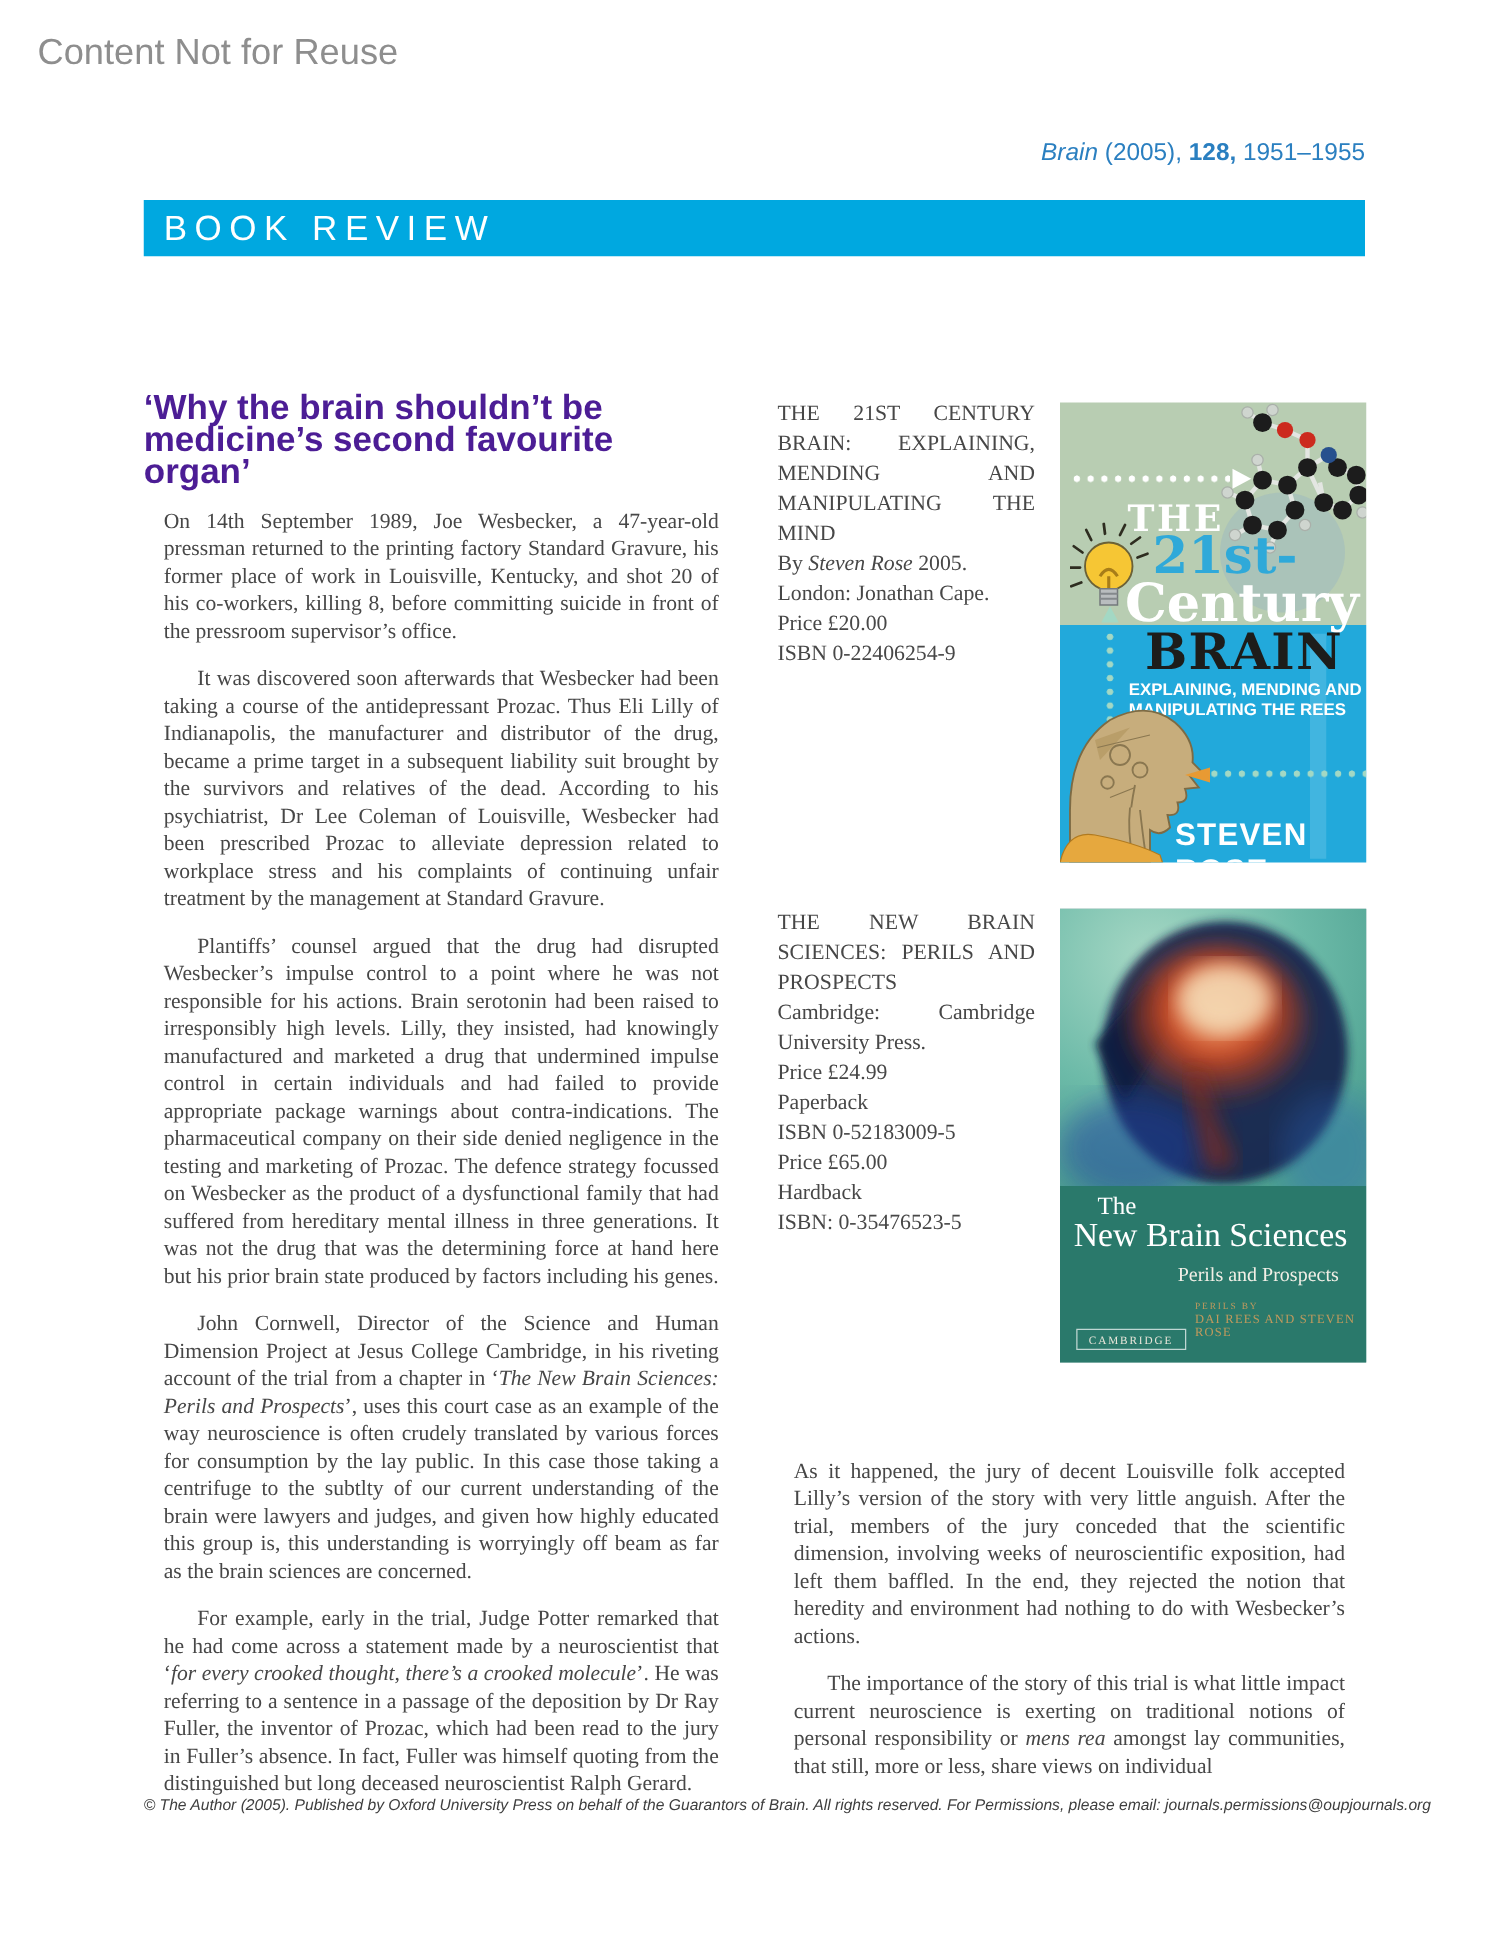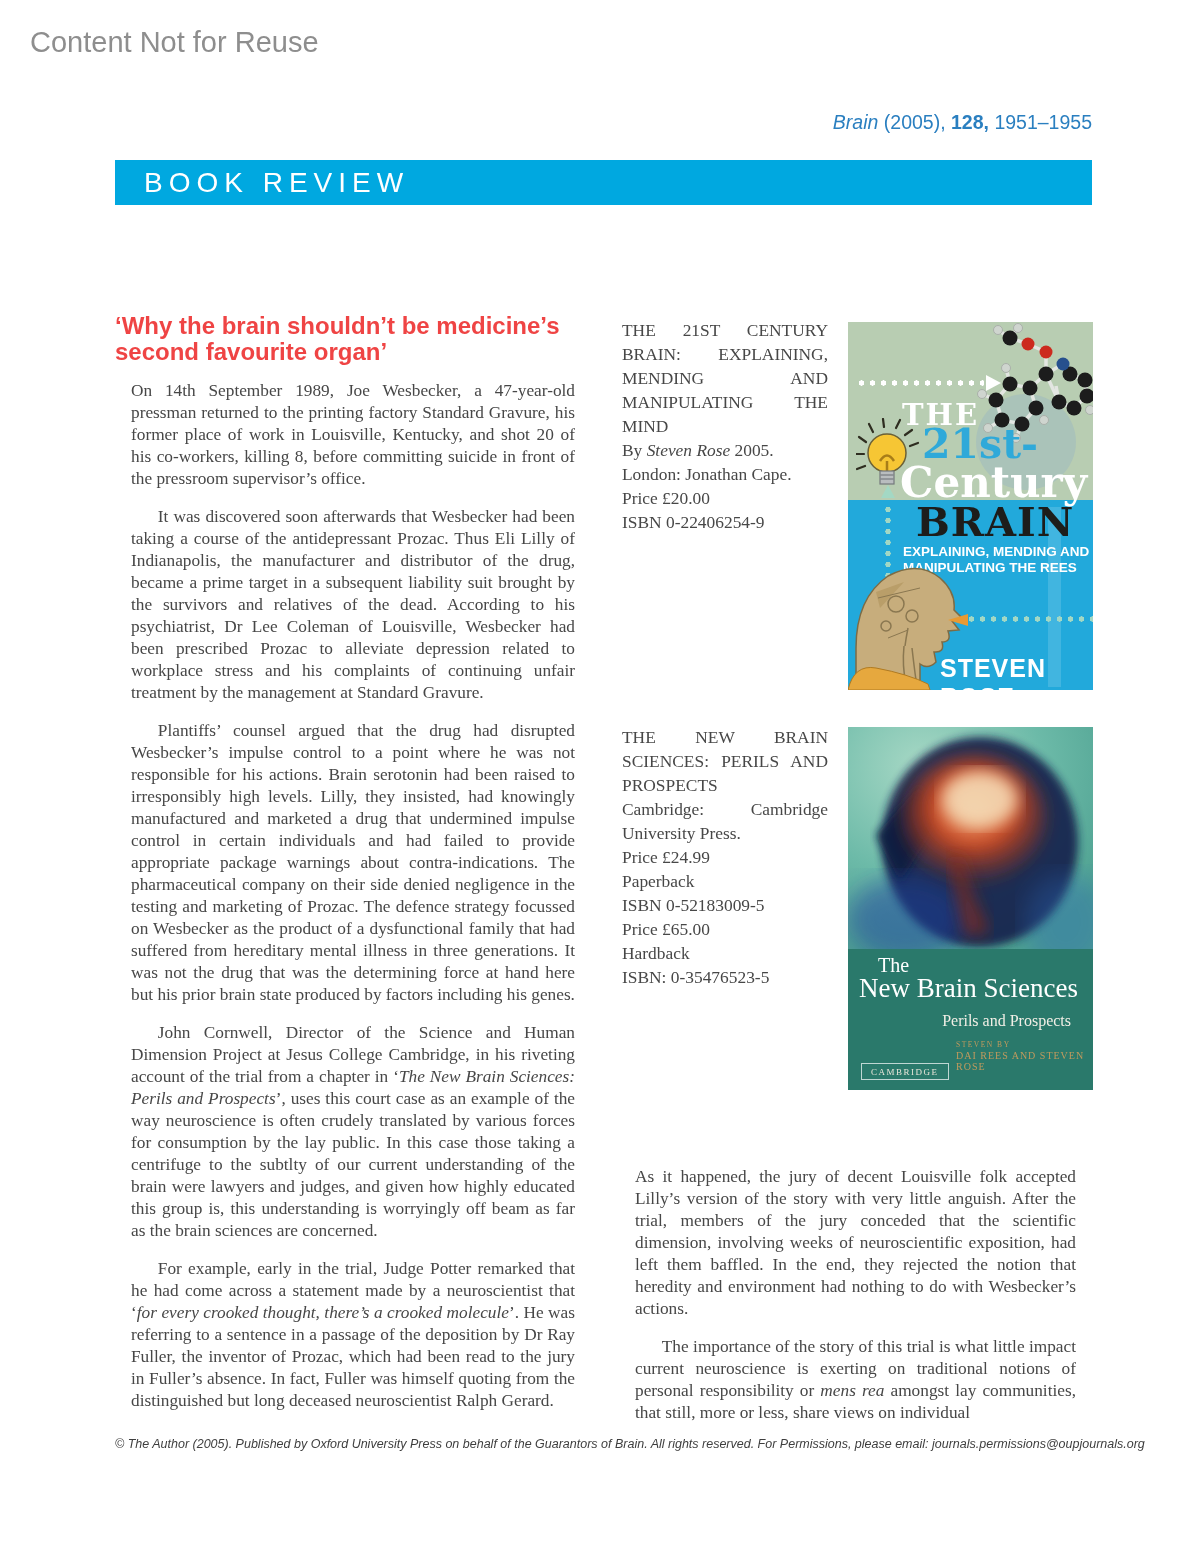--- a/index.html
+++ b/index.html
@@ -15,27 +15,27 @@
   .citation {
     position:absolute; top:111px; right:108px;
     font-family:"Liberation Sans", sans-serif; font-size:19.5px; color:#2a7fc0;
   }
   .citation .it { font-style:italic; }
   .citation .b { font-weight:bold; }
   .banner {
     position:absolute; left:115px; top:160px; width:977px; height:45px;
     background:#00a8e0; color:#ffffff;
     font-family:"Liberation Sans", sans-serif; font-size:28px; letter-spacing:6px;
-    line-height:46px; padding-left:29px; font-weight:400;
+    line-height:46px; padding-left:16px; font-weight:400;
   }
   .col-left { position:absolute; left:115px; top:313px; width:476px; }
   .col-right { position:absolute; left:619px; top:313px; width:476px; height:1100px; }
   h1.title {
     font-family:"Liberation Sans", sans-serif; font-weight:bold;
-    font-size:24px; line-height:25.5px; color:#ef4444; max-width:448px;
+    font-size:28px; line-height:25.5px; color:#4c1d95; max-width:448px;
     margin-bottom:15px;
   }
   .col-left p, .rparas p {
     font-size:17.3px; line-height:22px; text-align:justify; color:#474747;
     text-indent:1.55em; margin:16px;
   }
   .col-left p.first, .rparas p.first { text-indent:0; }
   .it { font-style:italic; }
   .bookinfo {
     position:absolute; left:3px; width:206px;
@@ -275,21 +275,21 @@
         <ellipse cx="58" cy="192" rx="60" ry="42" fill="#1a3f9e" opacity="0.5" filter="url(#b12)"></ellipse>
         <ellipse cx="218" cy="195" rx="42" ry="48" fill="#2b65b8" opacity="0.35" filter="url(#b12)"></ellipse>
         <ellipse cx="126" cy="92" rx="72" ry="64" fill="url(#brainG)" filter="url(#b8)"></ellipse>
         <ellipse cx="132" cy="72" rx="38" ry="28" fill="#f4d8b2" opacity="0.9" filter="url(#b8)"></ellipse>
         <path d="M112,128 Q124,170 142,205 L118,210 Q106,162 102,132 Z" fill="#8e2a12" opacity="0.65" filter="url(#b8)"></path>
       </svg>
       <div class="c2-panel">
         <div class="c2-the">The</div>
         <div class="c2-title">New Brain Sciences</div>
         <div class="c2-sub">Perils and Prospects</div>
-        <div class="c2-edited">STEVEN BY</div>
+        <div class="c2-edited">PERILS BY</div>
         <div class="c2-editors">DAI REES AND STEVEN ROSE</div>
         <div class="c2-logo">CAMBRIDGE</div>
       </div>
     </div>
 
     <div class="rparas">
       <p class="first">As it happened, the jury of decent Louisville folk accepted Lilly’s version of the story with very little anguish. After the trial, members of the jury conceded that the scientific dimension, involving weeks of neuroscientific exposition, had left them baffled. In the end, they rejected the notion that heredity and environment had nothing to do with Wesbecker’s actions.</p>
       <p><span>The importance of the story of this trial is what little impact current neuroscience is exerting on traditional notions of personal responsibility or </span><span class="it">mens rea</span><span> amongst lay communities, that still, more or less, share views on individual</span></p>
     </div>
 

